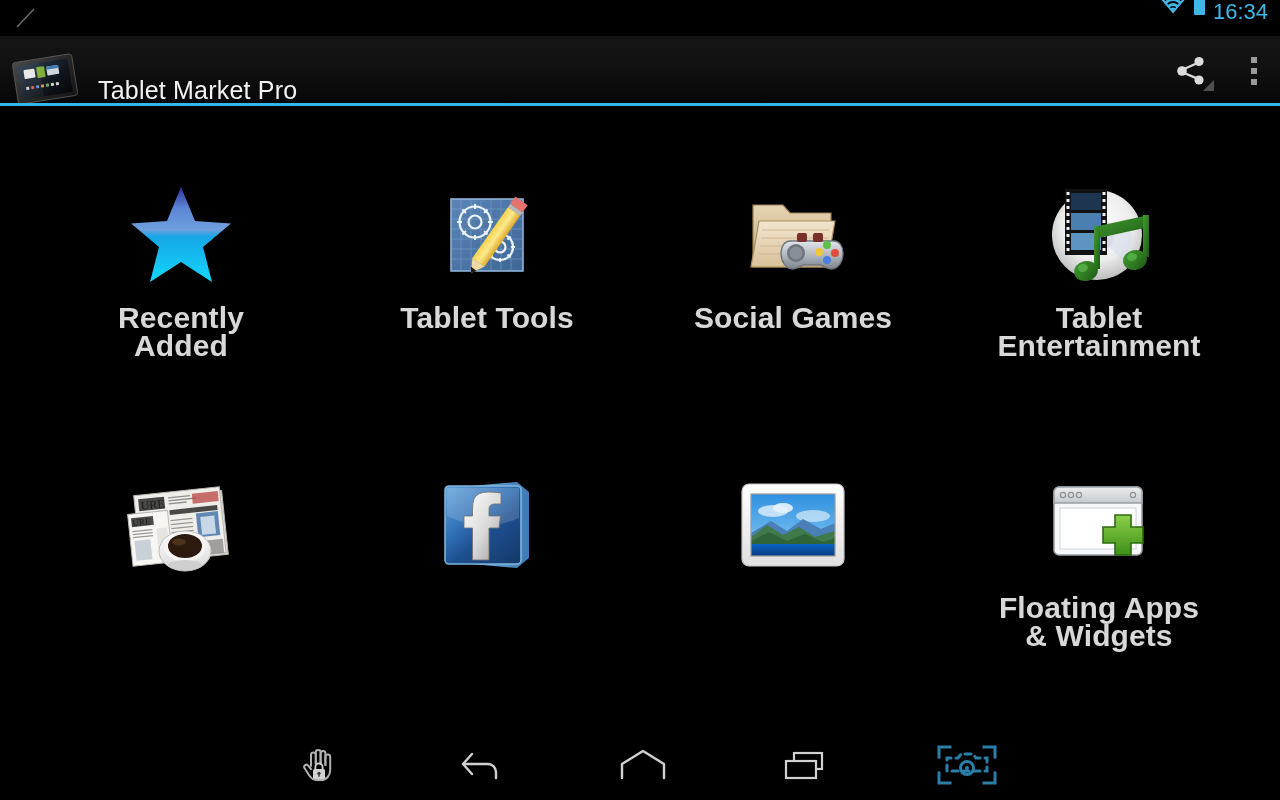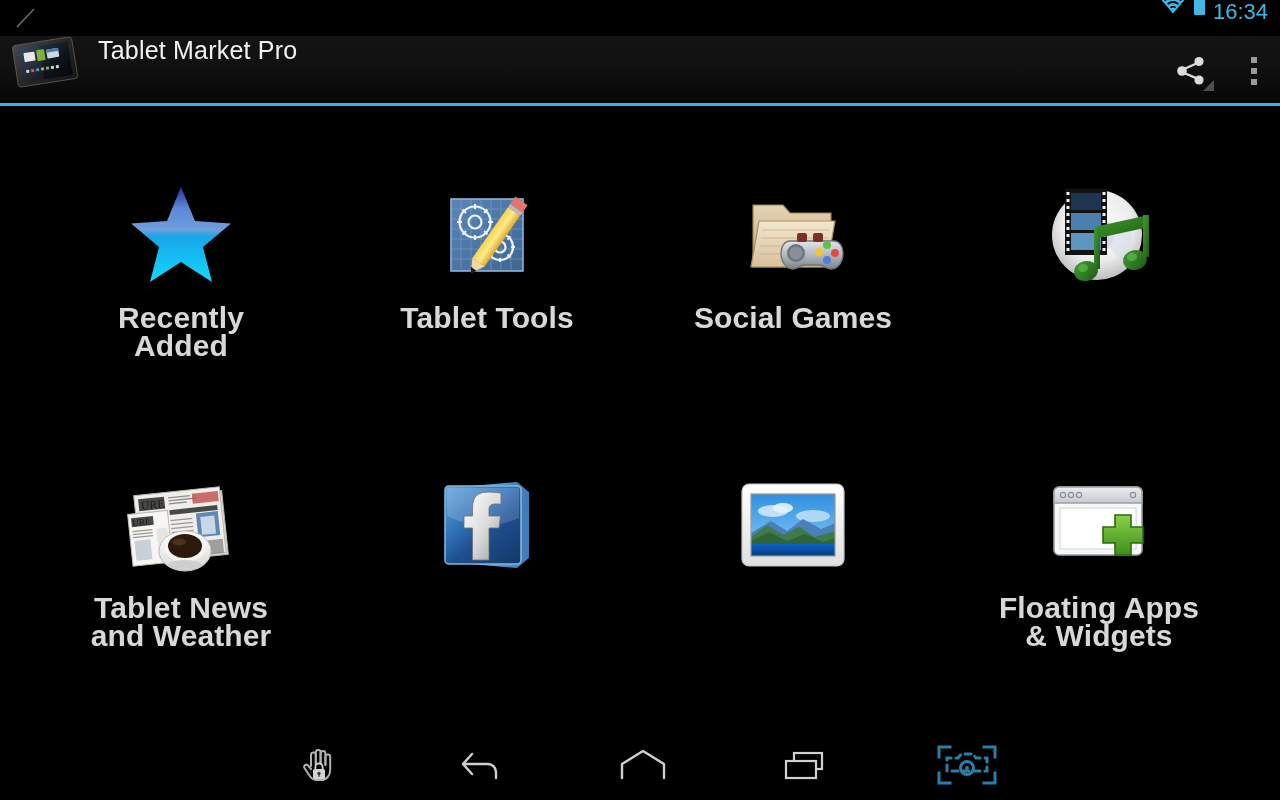--- a/index.html
+++ b/index.html
@@ -29,21 +29,21 @@
   .clock{
     color:#41b6e6; font-size:22px; letter-spacing:0px;
     font-family:"Liberation Sans", sans-serif;
     line-height:36px;
   }
 
   
   .action-bar{
     position:absolute; top:36px; left:0; width:1280px; height:69px;
     background:linear-gradient(to bottom,#141414 0%,#111111 45%,#060606 100%);
-    display:flex; align-items:flex-start;
+    display:flex; align-items:flex-end;
   }
   .app-icon{
     margin-left:12px; width:66px; height:52px; position:relative;
     flex:none;
   }
   .app-title{
     color:#f2f2f2; font-size:25px; margin-left:20px;
     font-weight:400; letter-spacing:0.2px; white-space:nowrap;
   }
   .bar-spacer{ flex:1; }
@@ -371,20 +371,21 @@
             <rect x="98" y="32" width="6" height="42"></rect>
             <ellipse cx="41" cy="88" rx="12" ry="10" transform="rotate(-12 41 88)"></ellipse>
             <ellipse cx="90" cy="77" rx="12" ry="10" transform="rotate(-12 90 77)"></ellipse>
           </g>
           <g fill="#6bc95a" opacity="0.55">
             <ellipse cx="38" cy="85" rx="5" ry="4" transform="rotate(-12 38 85)"></ellipse>
             <ellipse cx="87" cy="74" rx="5" ry="4" transform="rotate(-12 87 74)"></ellipse>
           </g>
         </svg>
       </div>
+      <div class="cell-label">Tablet Entertainment</div>
     </div>
 
     <div class="cell">
       <div class="cell-icon">
         <svg width="116" height="104" viewBox="0 0 116 104">
           <defs>
             <linearGradient id="gCup" x1="0" y1="0" x2="0" y2="1">
               <stop offset="0%" stop-color="#ffffff"></stop>
               <stop offset="100%" stop-color="#d8d8d8"></stop>
             </linearGradient>
@@ -439,21 +440,20 @@
           <g>
             <ellipse cx="76" cy="78" rx="7" ry="12" fill="none" stroke="#d6a63e" stroke-width="3" opacity="0.85"></ellipse>
             <ellipse cx="62" cy="78" rx="26" ry="20" fill="url(#gCup)" stroke="#bcbcbc" stroke-width="1"></ellipse>
             <ellipse cx="62" cy="74" rx="21" ry="15" fill="#f4f4f4"></ellipse>
             <ellipse cx="62" cy="73" rx="17" ry="12" fill="#2c1a0e"></ellipse>
             <ellipse cx="56" cy="69" rx="7" ry="3.5" fill="#5a3a20" opacity="0.75"></ellipse>
             <ellipse cx="62" cy="92" rx="17" ry="5" fill="#cfcfcf"></ellipse>
           </g>
         </svg>
       </div>
-      <div class="cell-label">Tablet News and Weather</div>
     </div>
 
     <div class="cell">
       <div class="cell-icon">
         <svg width="96" height="98" viewBox="0 0 96 98">
           <defs>
             <linearGradient id="gFb" x1="0.1" y1="0" x2="0.9" y2="1">
               <stop offset="0%" stop-color="#5f9ed6"></stop>
               <stop offset="38%" stop-color="#2f6fb5"></stop>
               <stop offset="60%" stop-color="#1d4f8f"></stop>

